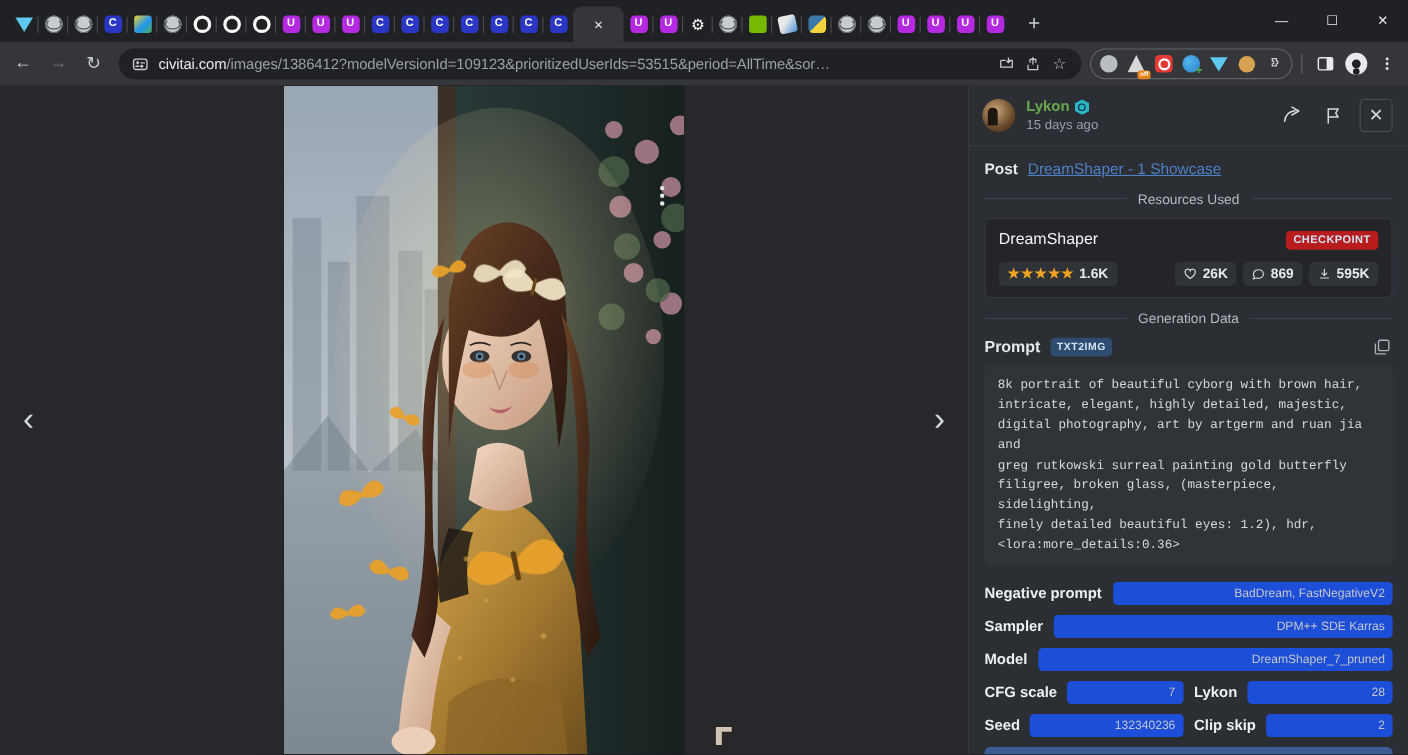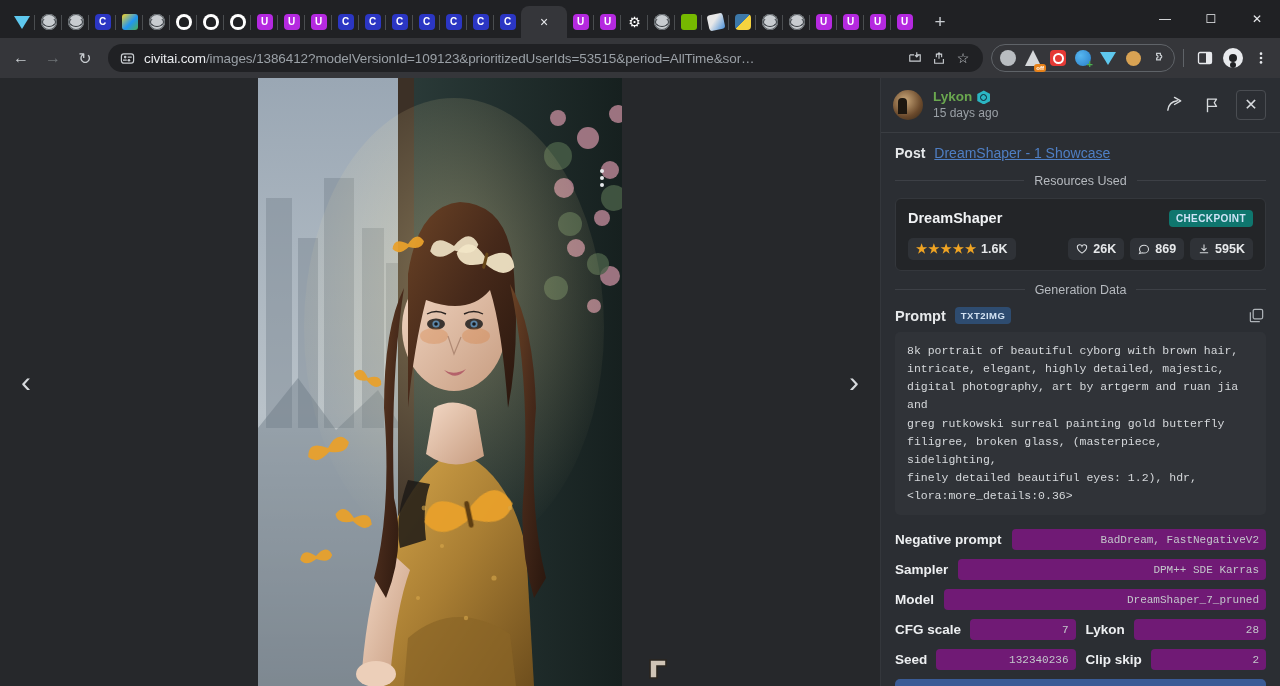--- a/index.html
+++ b/index.html
@@ -177,22 +177,22 @@
   .section-divider { display: flex; align-items: center; gap: 10px;
     padding: 0 14px; margin-bottom: 10px; }
   .section-divider .ln { flex: 1 1 auto; height: 1px; background: #3d4046; }
   .section-divider .tx { font-size: 12.5px; color: #b6babf; white-space: nowrap; }
 
   #panel-scroll { flex: 1 1 auto; overflow: hidden; }
 
   .card { margin: 0 14px 12px; background: #232528; border: 1px solid #34373c;
     border-radius: 6px; padding: 11px 12px 10px; }
   .card-top { display: flex; align-items: center; justify-content: space-between; }
-  .card-title { font-size: 14.5px; font-weight: bold; color: #f1f3f5; }
-  .badge-checkpoint { background: #0f766e; color: #cfe3f7; font-size: 10px;
+  .card-title { font-size: 14.5px; font-weight: normal; color: #f1f3f5; }
+  .badge-checkpoint { background: #b91c1c; color: #cfe3f7; font-size: 10px;
     font-weight: bold; letter-spacing: 0.4px; padding: 3px 7px; border-radius: 4px; }
   .card-stats { display: flex; align-items: center; justify-content: space-between;
     margin-top: 11px; }
   .pill { background: #2f3237; border-radius: 5px; padding: 4px 8px;
     display: flex; align-items: center; gap: 5px; font-size: 12.5px;
     font-weight: bold; color: #e6e8ea; }
   .stars { display: flex; gap: 1px; }
   .star { color: #f0a423; font-size: 12.5px; line-height: 1; }
   .stat-group { display: flex; gap: 6px; margin-left: 23px; }
   .ic { font-size: 12px; color: #d7dadd; display: flex; align-items: center; }
@@ -204,23 +204,23 @@
     font-weight: bold; letter-spacing: 0.5px; padding: 3px 6px; border-radius: 4px; }
   #copy-btn { margin-left: auto; width: 18px; height: 18px; color: #aeb3b8; }
   #prompt-box { margin: 0 14px 14px; background: #303338; border-radius: 5px;
     padding: 10px 12px; font-family: "Liberation Mono", monospace;
     font-size: 11.5px; line-height: 1.58; color: #d5d8db; white-space: pre-wrap; }
 
   .param-row { display: flex; align-items: center; gap: 10px;
     padding: 0 14px; margin-bottom: 9px; }
   .param-label { font-size: 13.5px; font-weight: bold; color: #edeff1;
     flex: 0 0 auto; }
-  .param-value { flex: 1 1 auto; background: #701a75; border-radius: 4px;
+  .param-value { flex: 1 1 auto; background: #1d4ed8; border-radius: 4px;
     height: 21px; display: flex; align-items: center; justify-content: flex-end;
-    padding: 0 7px; font-family: Liberation Mono, monospace; font-size: 11px;
+    padding: 0 7px; font-family: Liberation Sans, sans-serif; font-size: 11px;
     color: #c3c7cb; overflow: hidden; white-space: nowrap; text-align: center; }
   .param-half { display: flex; align-items: center; gap: 9px; flex: 1 1 0; min-width: 0; }
   #action-button { margin: 4px 14px 0; height: 26px; background: #3a5b96;
     border-radius: 5px; }
 </style>
 </head>
 <body>
 
 <div id="browser-chrome">
 

